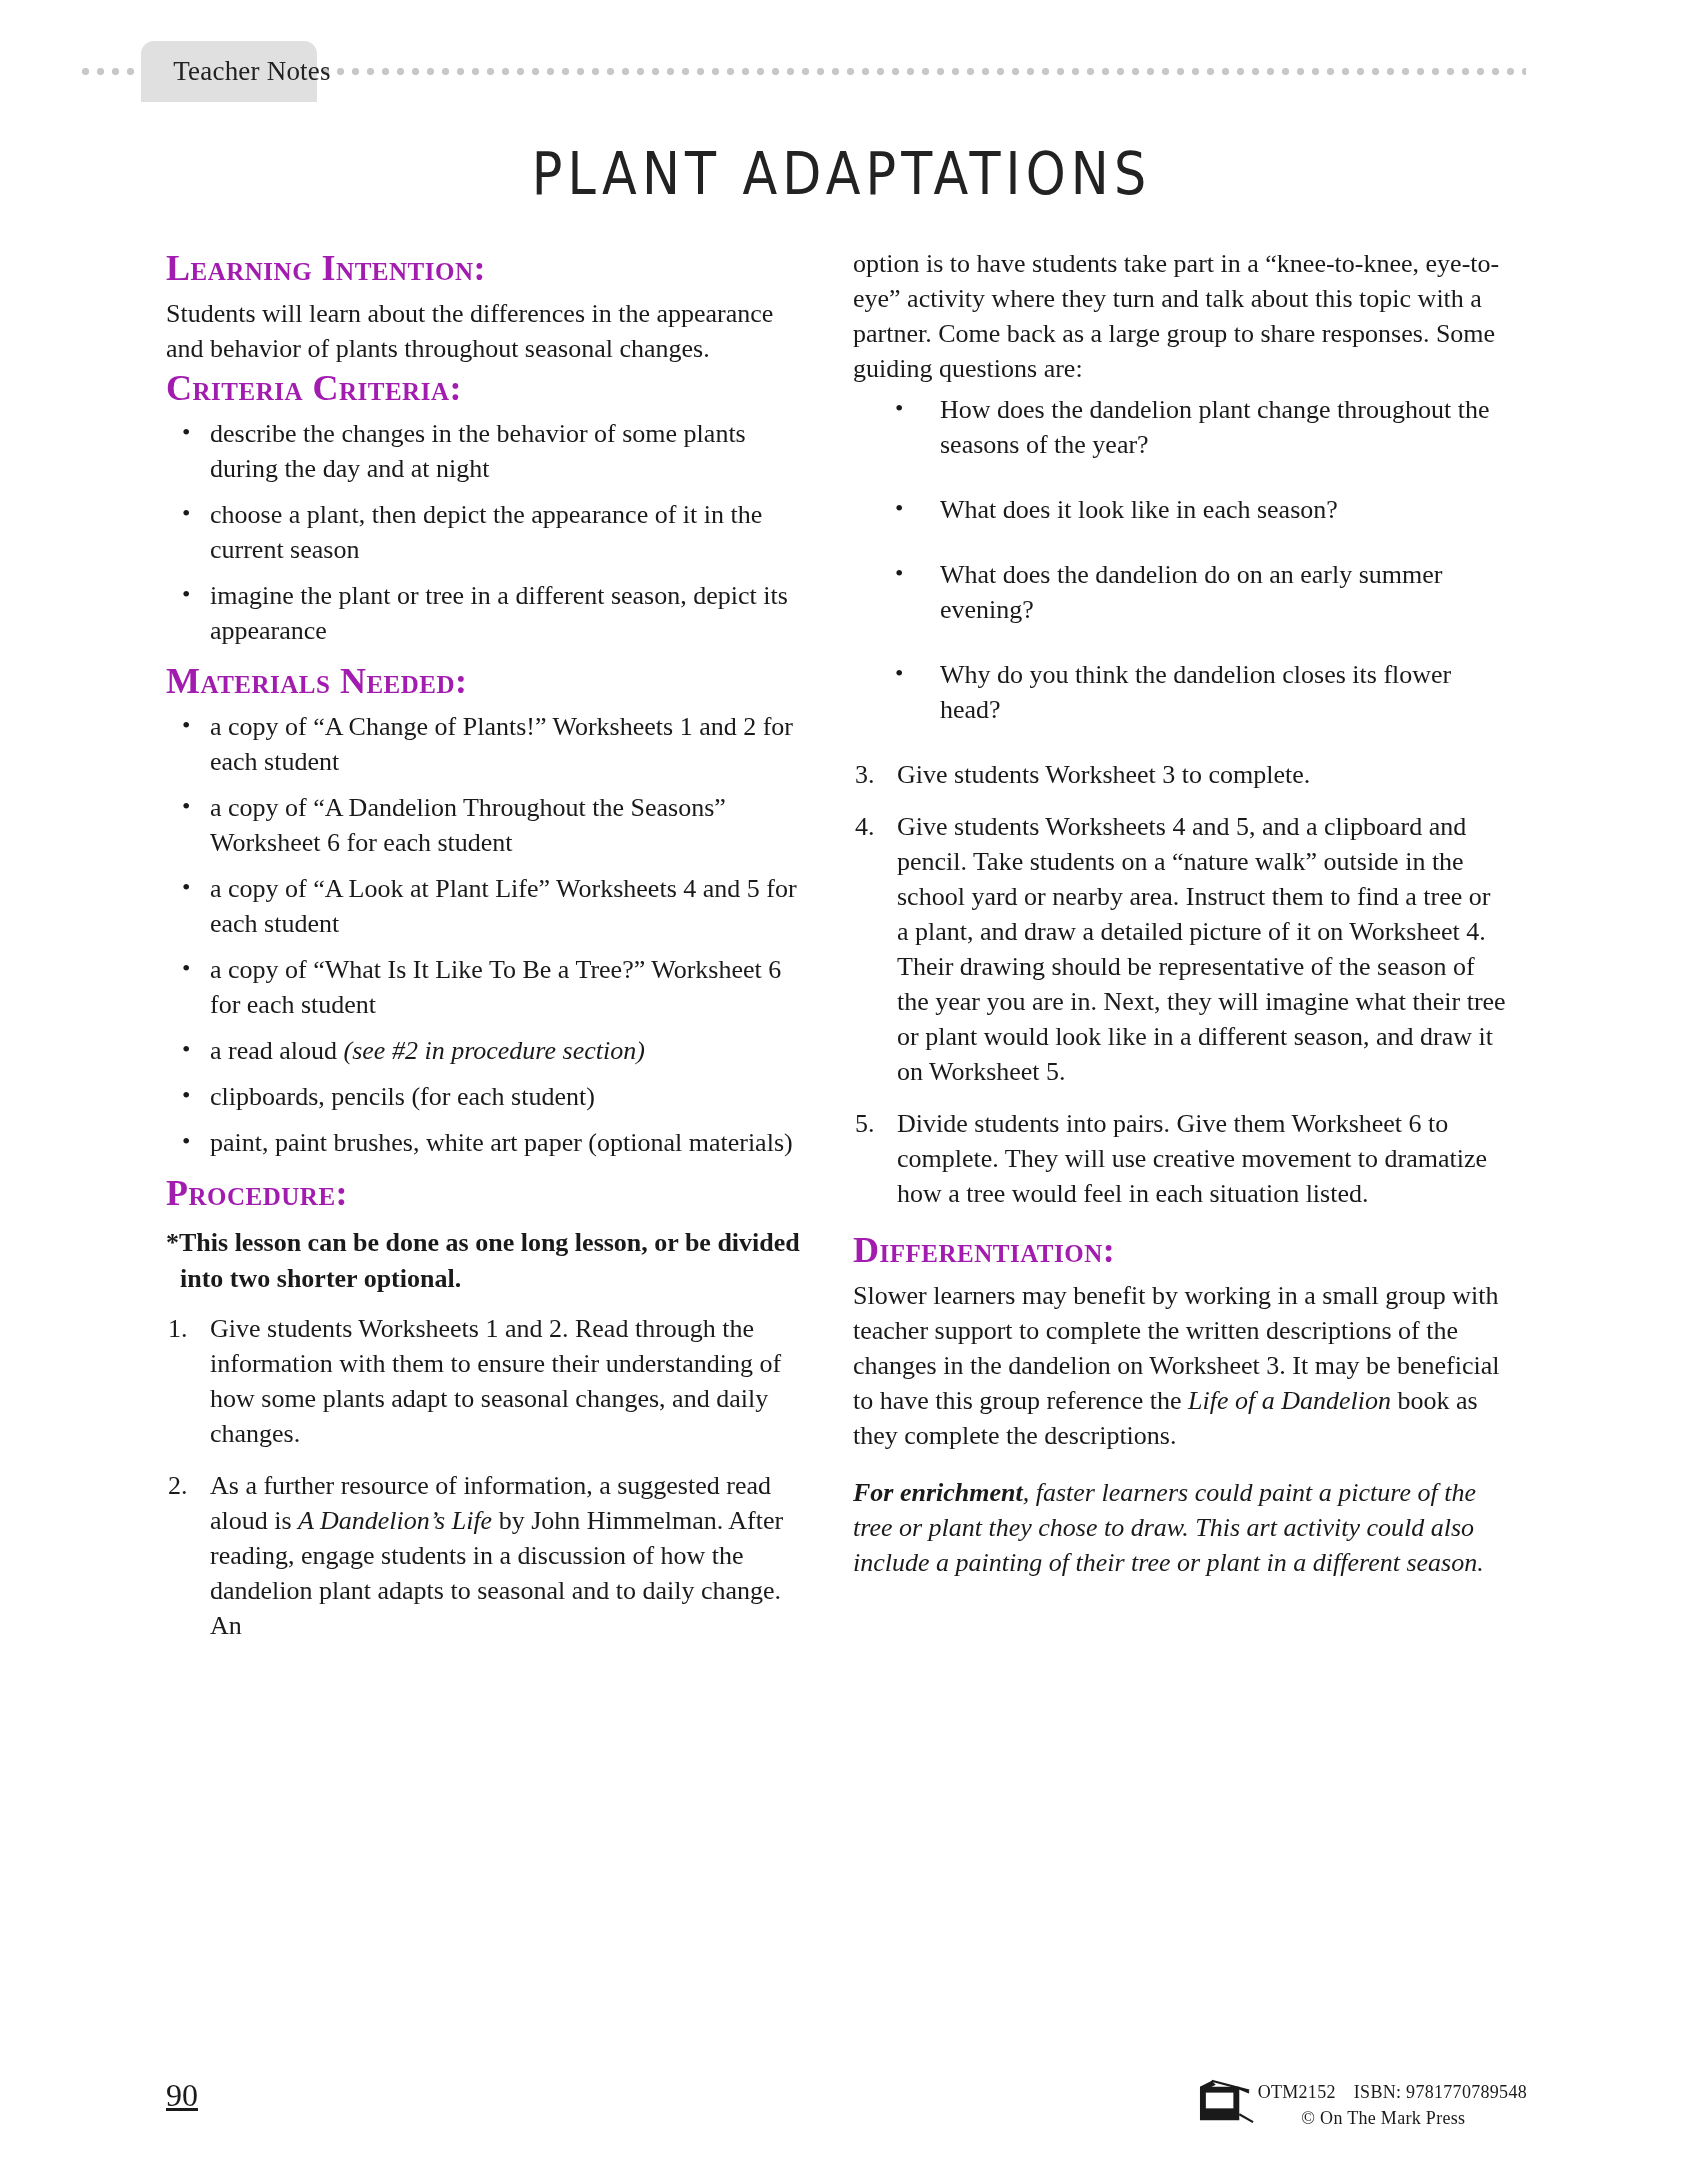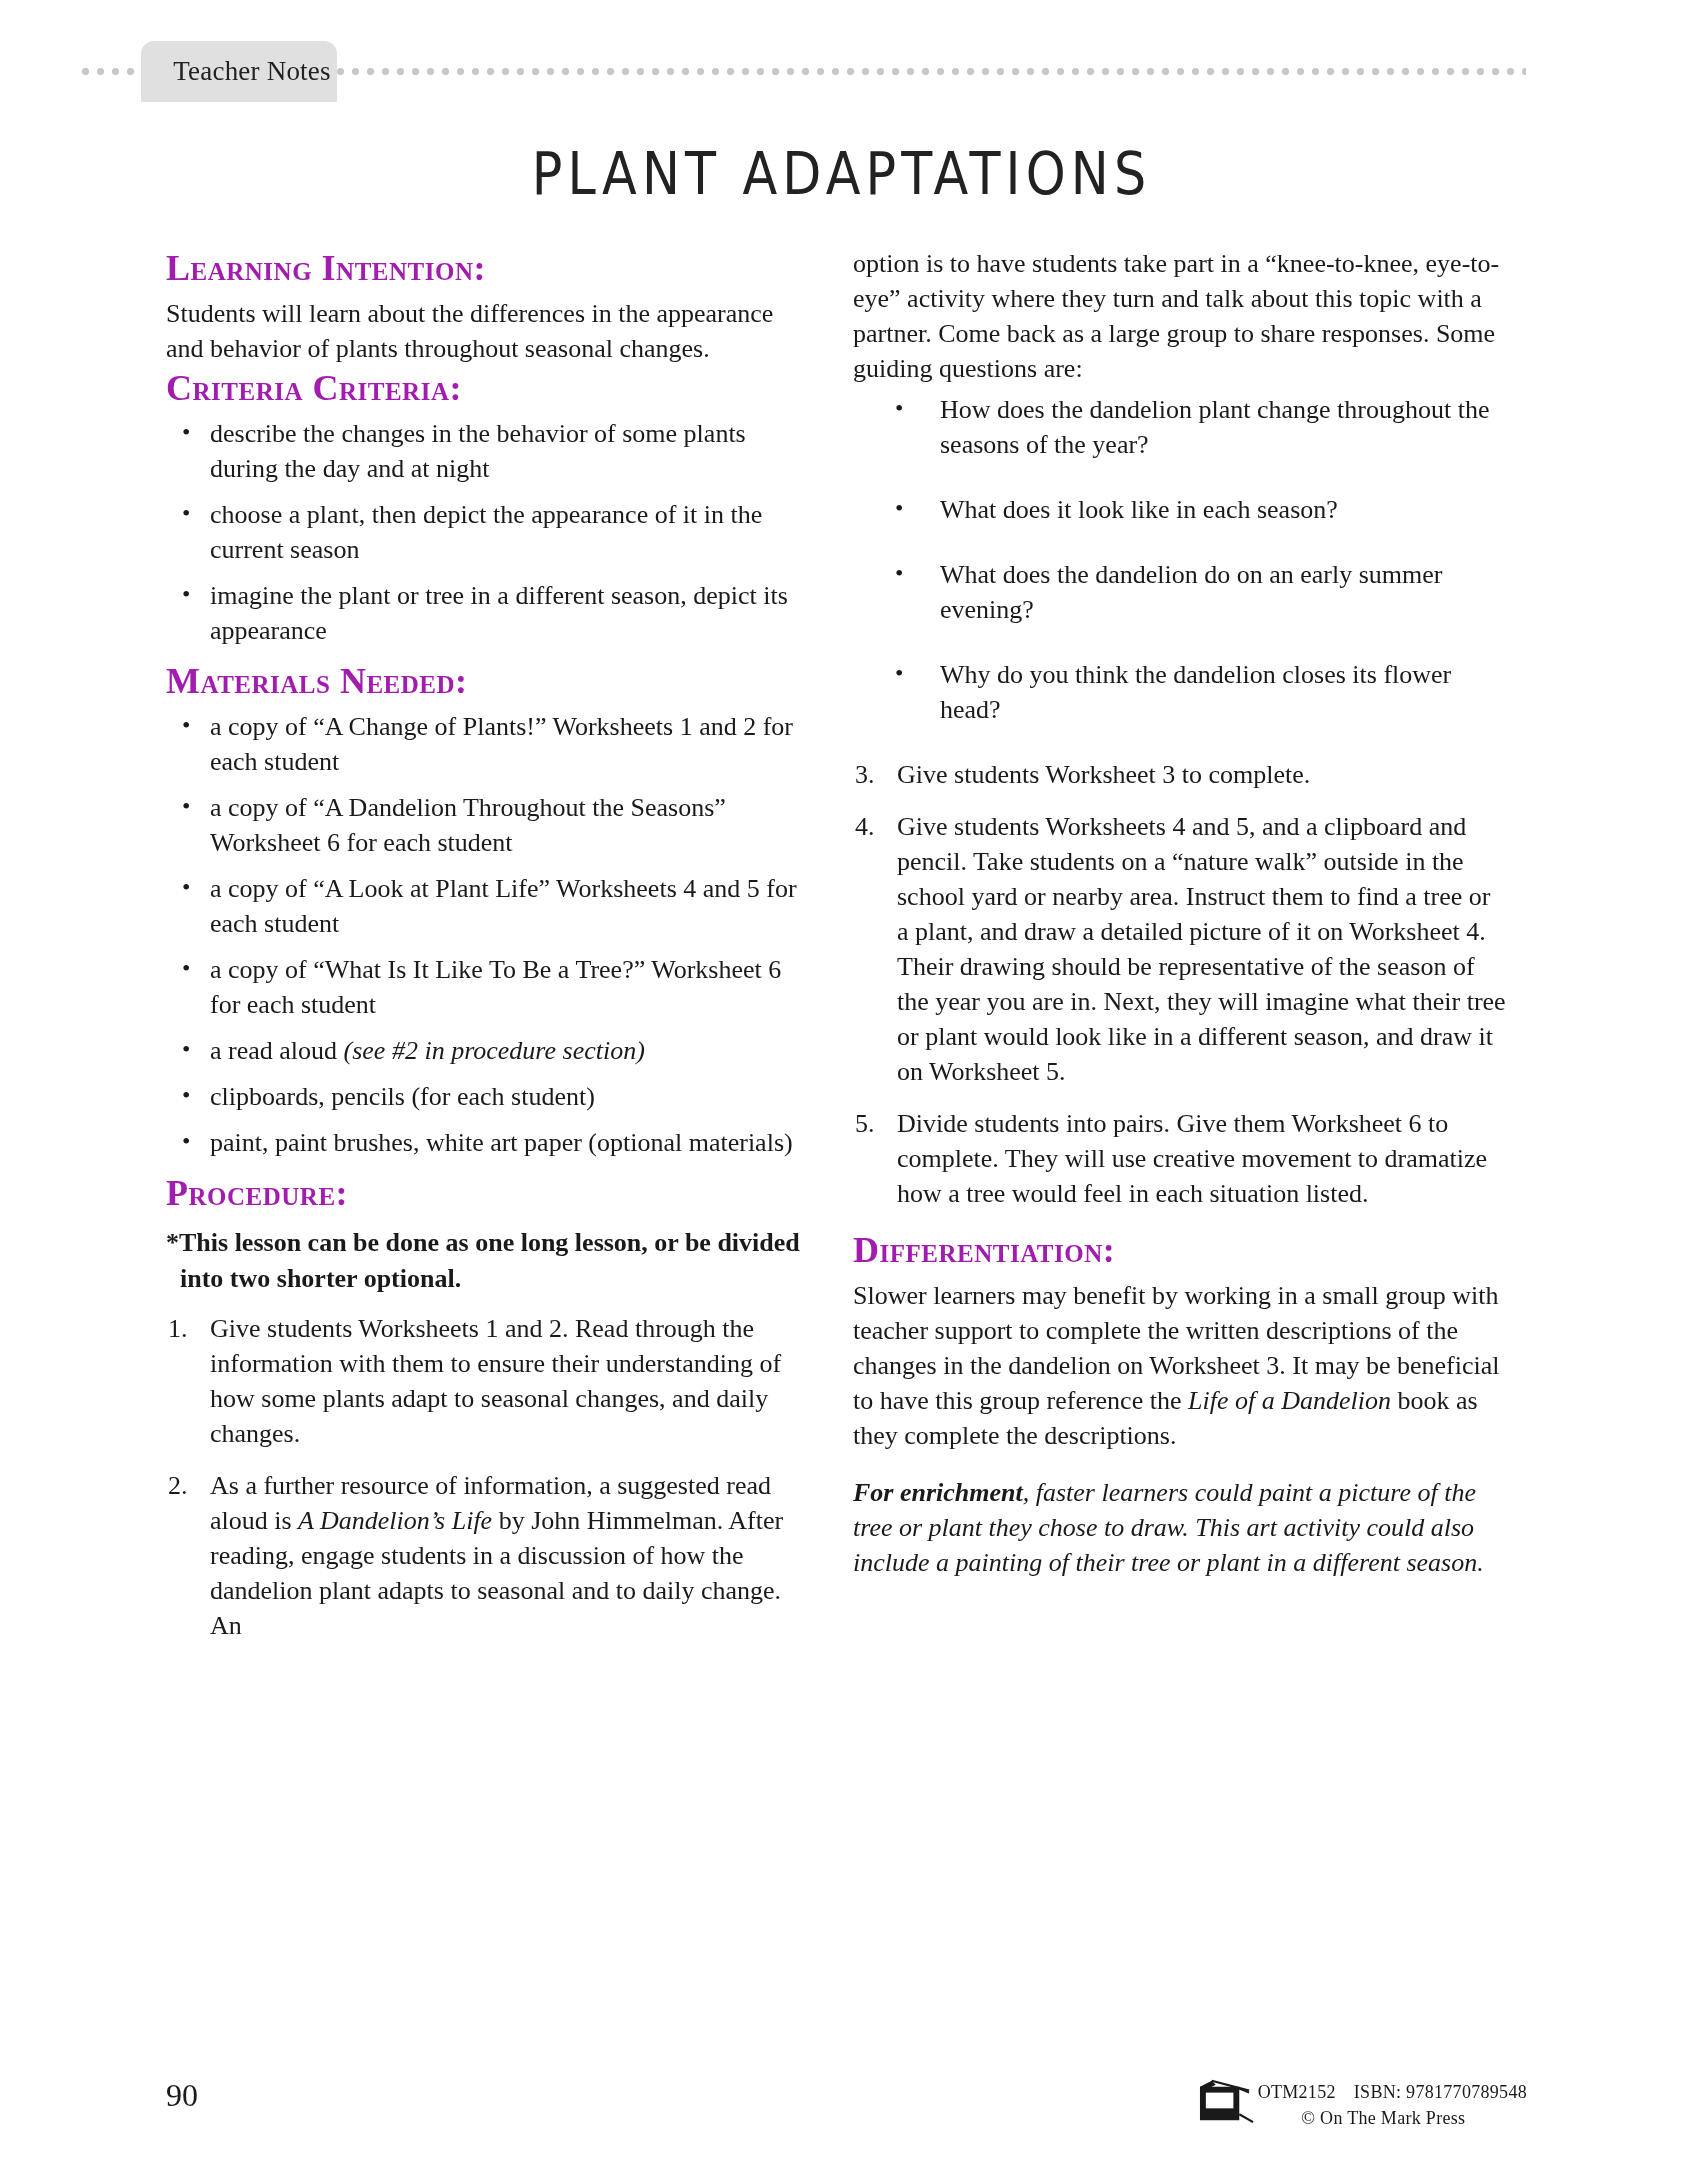--- a/index.html
+++ b/index.html
@@ -31,21 +31,21 @@
     width: 1445px;
     height: 9px;
     background-image: radial-gradient(circle at 4.5px 4.5px, #c8c8c8 3.4px, rgba(255,255,255,0) 3.9px);
     background-size: 15px 9px;
     background-repeat: repeat-x;
   }
   .tab-chip {
     position: absolute;
     left: 141px;
     top: 41px;
-    width: 196px;
+    width: 176px;
     height: 61px;
     background: #e0e0e0;
     border-radius: 13px 13px 0 0;
   }
   .tab-chip-label {
     position: absolute;
     left: 0;
     top: 0;
     width: 222px;
     height: 61px;
@@ -173,20 +173,21 @@
     top: 2057px;
     width: 1683px;
     height: 119px;
   }
   .page-number {
     position: absolute;
     left: 166px;
     top: 20px;
     font-size: 32px;
     color: #1a1a1a;
+    text-decoration: underline;
   }
   .imprint {
     position: absolute;
     right: 156px;
     top: 22px;
     text-align: center;
     font-size: 18px;
     line-height: 26px;
     color: #1a1a1a;
     letter-spacing: 0.3px;

